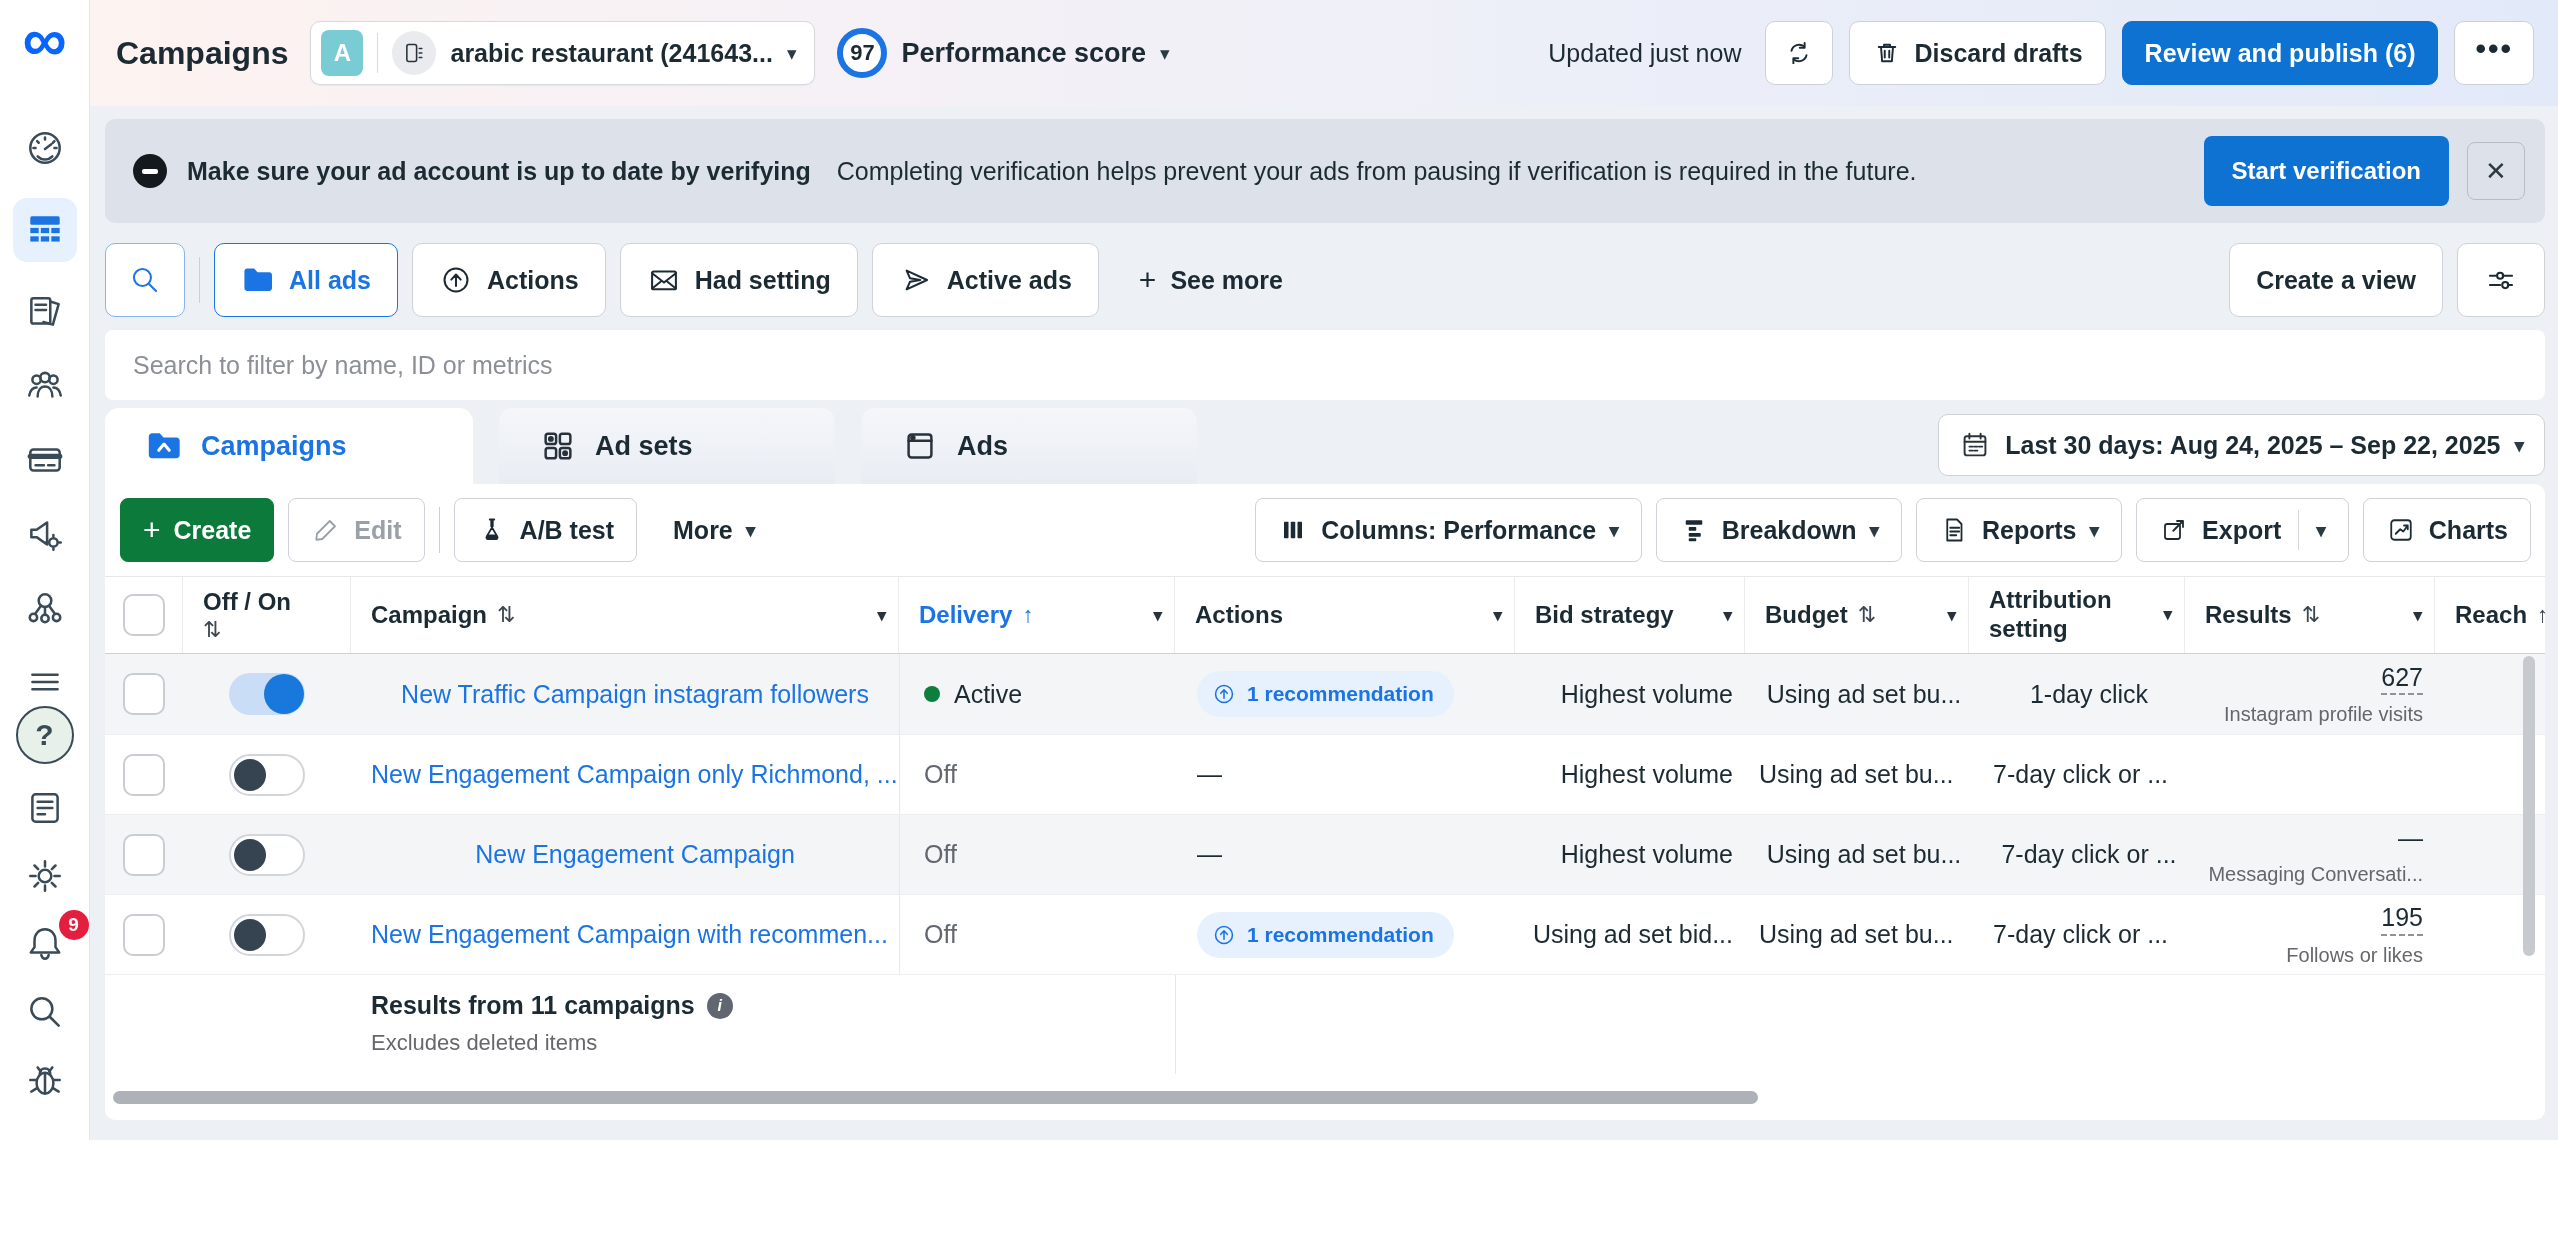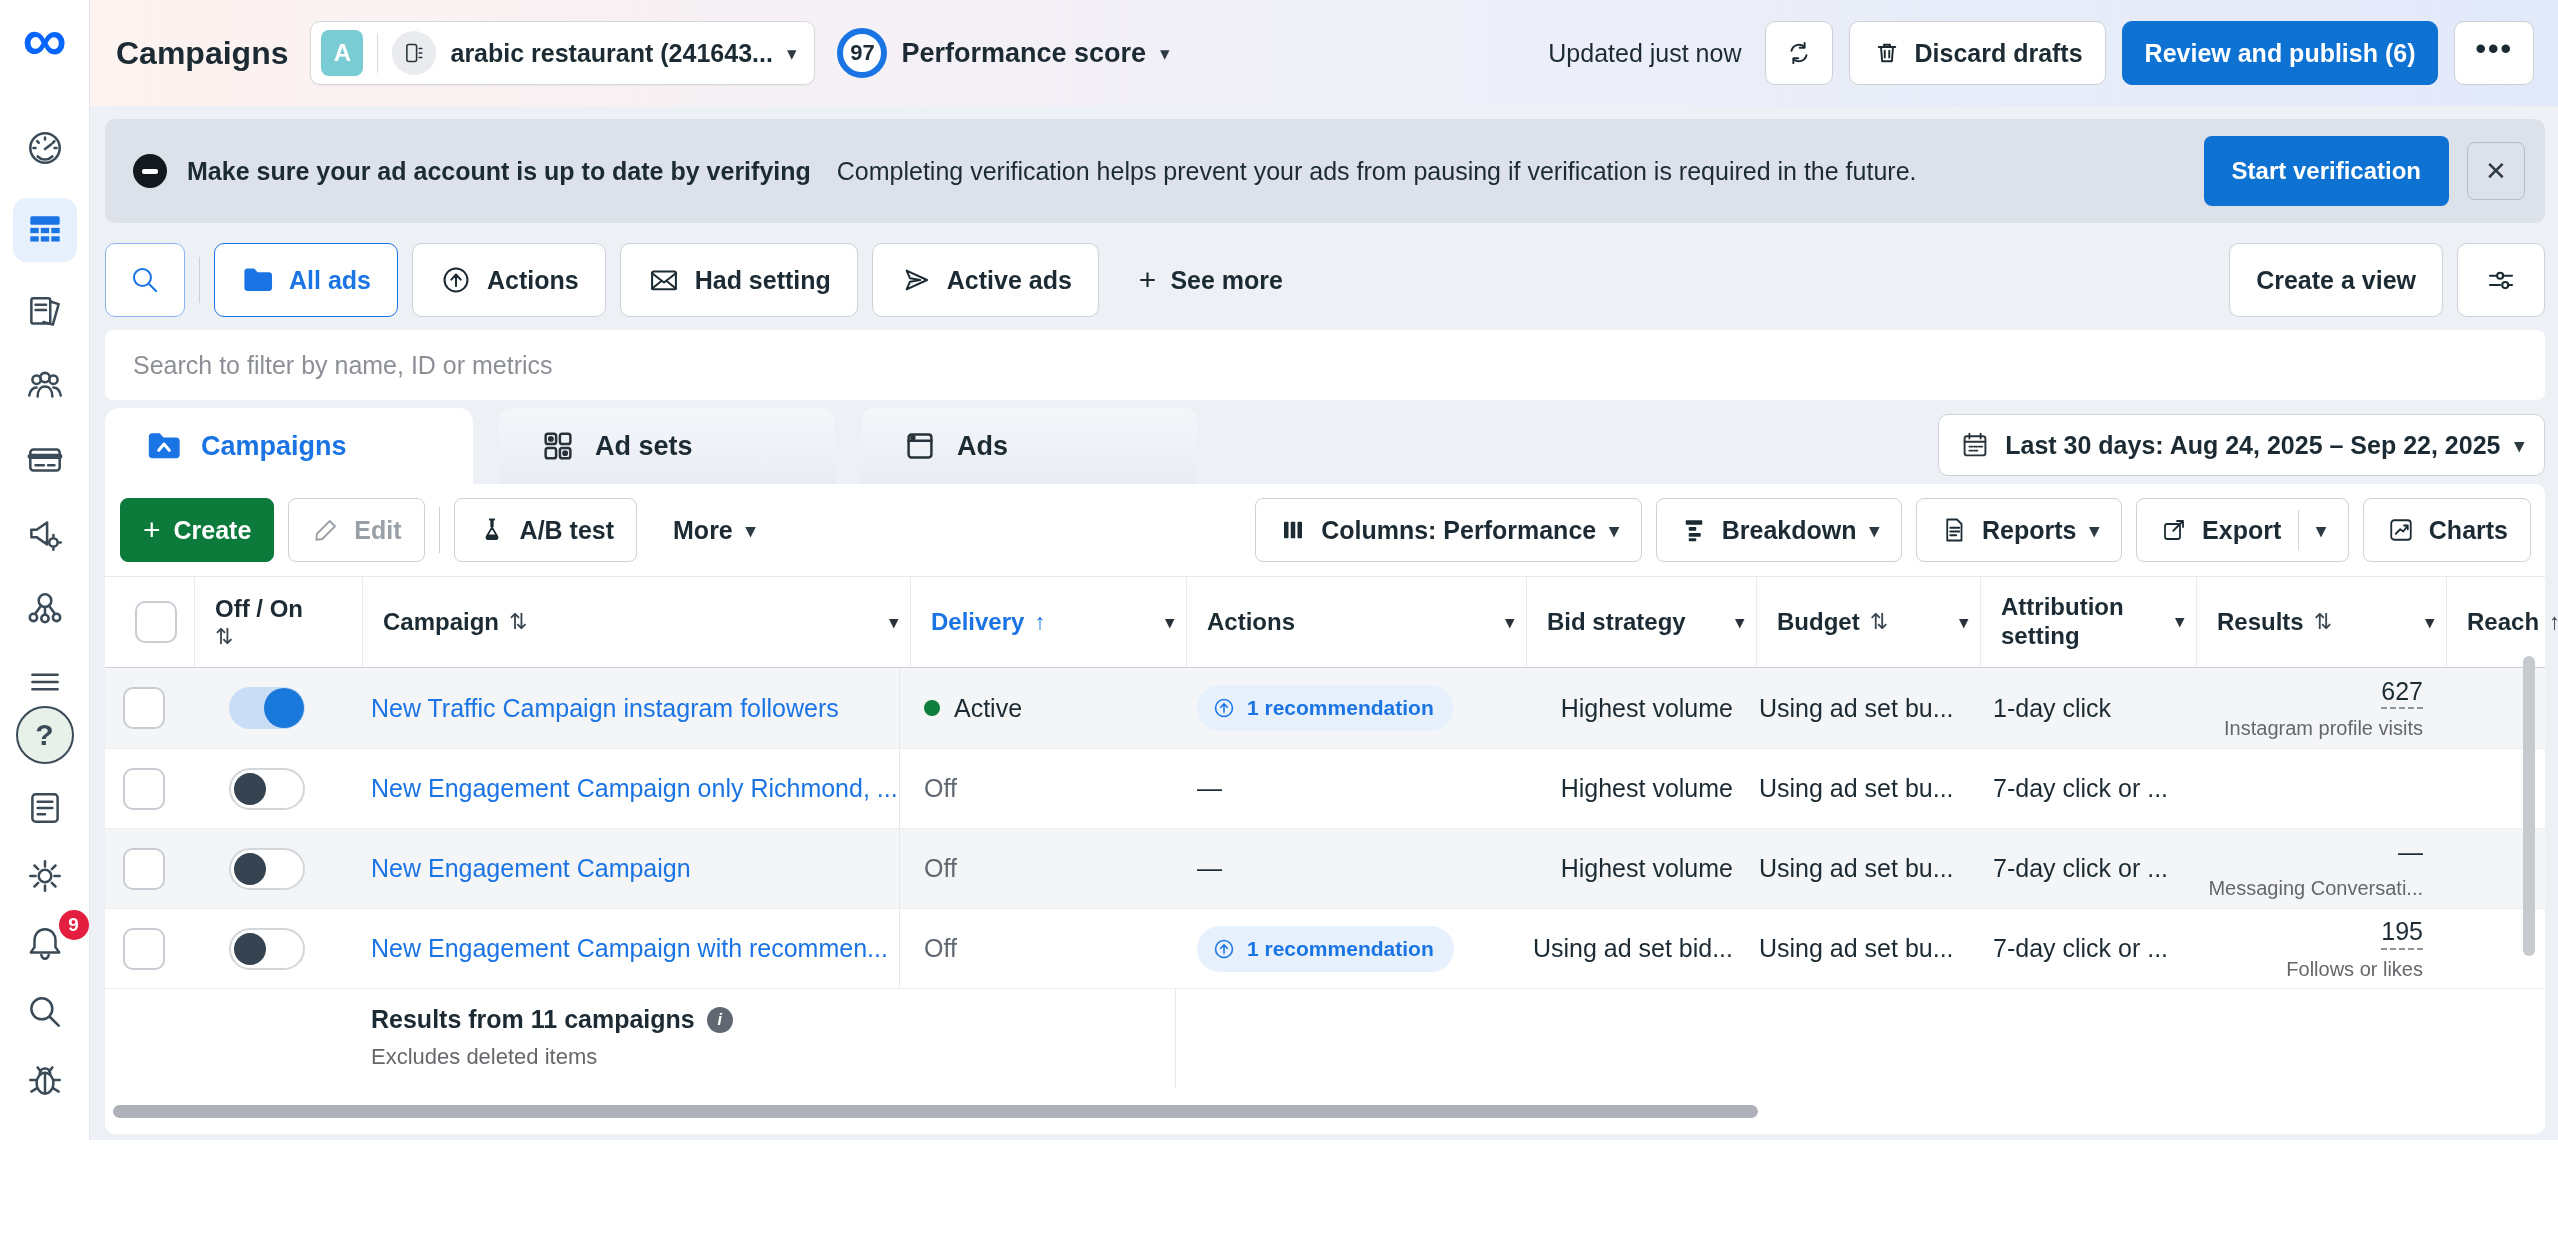--- a/index.html
+++ b/index.html
@@ -95,33 +95,33 @@
           gap:13px; padding:0 22px; font-size:25px; font-weight:700; font-family:inherit; color:#1c2b33; cursor:pointer; }
   .bbtn svg { width:30px; height:30px; stroke:currentColor; fill:none; stroke-width:2.4; stroke-linecap:round; stroke-linejoin:round; }
   .bbtn.create { background:#0b7a3b; border-color:#0b7a3b; color:#fff; }
   .bbtn.create .plus { font-size:30px; font-weight:400; line-height:1; }
   .bbtn.disabled { color:#9aa0a7; cursor:default; }
   .bbtn.ghost { border:none; }
   .right-tools { margin-left:auto; display:flex; align-items:center; gap:14px; }
   .seg-divider { width:1px; height:40px; background:#d4d7dc; margin:0 4px; }
 
   .hrow, .trow { display:grid; grid-template-columns:78px 168px 548px 276px 340px 230px 224px 216px 250px minmax(0,1fr); align-items:center; }
-  .hrow { height:92px; border-top:1px solid #e6e8ec; border-bottom:1px solid #ced2d8;padding-left:12px; }
+  .hrow { height:78px; border-top:1px solid #e6e8ec; border-bottom:1px solid #ced2d8; }
   .hc { height:100%; display:flex; align-items:center; gap:10px; font-size:24px; font-weight:700; padding:0 30px 0 20px;
         border-right:1px solid #e9ebef; position:relative; cursor:pointer; }
   .hc:last-child { border-right:none; }
   .hc .hcaret { position:absolute; right:12px; font-size:17px; color:#29323a; }
   .hc.two-line { flex-direction:column; align-items:flex-start; justify-content:center; gap:2px; line-height:1.15; }
   .sorticon { font-size:22px; color:#3c4751; font-weight:400; }
   .hc.sorted { color:#1b74e4; }
   .hc.sorted .sorticon { color:#1b74e4; }
   .hc.center-check { justify-content:center; padding:0; }
 
   .trow { height:80px; }
-  .trow.alt { background:#f4f5f7; }
+  .trow.alt { background:#f4f5f7;text-align:center; }
   .trow + .trow { border-top:1px solid #eceef1; }
   .cell { font-size:25px; }
   .c-check { display:flex; justify-content:center; }
   .checkbox { width:42px; height:42px; border:2px solid #c9cdd3; border-radius:10px; background:#fff; cursor:pointer; }
   .c-toggle { display:flex; justify-content:center; }
   .toggle { width:76px; height:42px; border-radius:21px; position:relative; cursor:pointer; }
   .toggle.on { background:#c9ddf6; }
   .toggle.on::after { content:""; position:absolute; right:1px; top:1px; width:40px; height:40px; border-radius:50%; background:#1878db; }
   .toggle.off { background:#fff; border:2px solid #d2d5da; }
   .toggle.off::after { content:""; position:absolute; left:3px; top:3px; width:32px; height:32px; border-radius:50%; background:#364451; }

